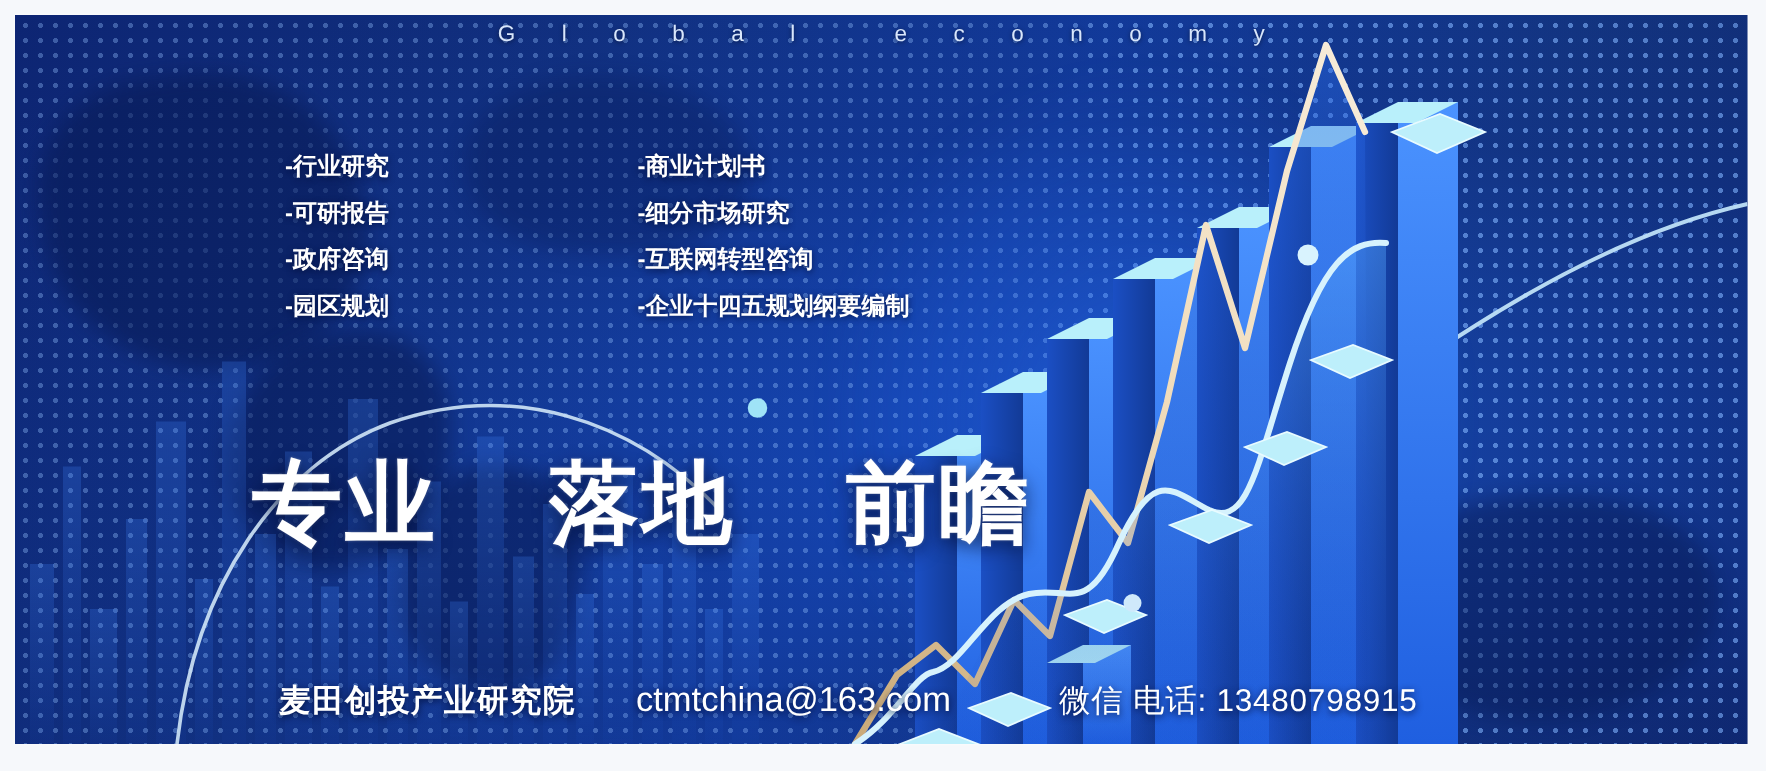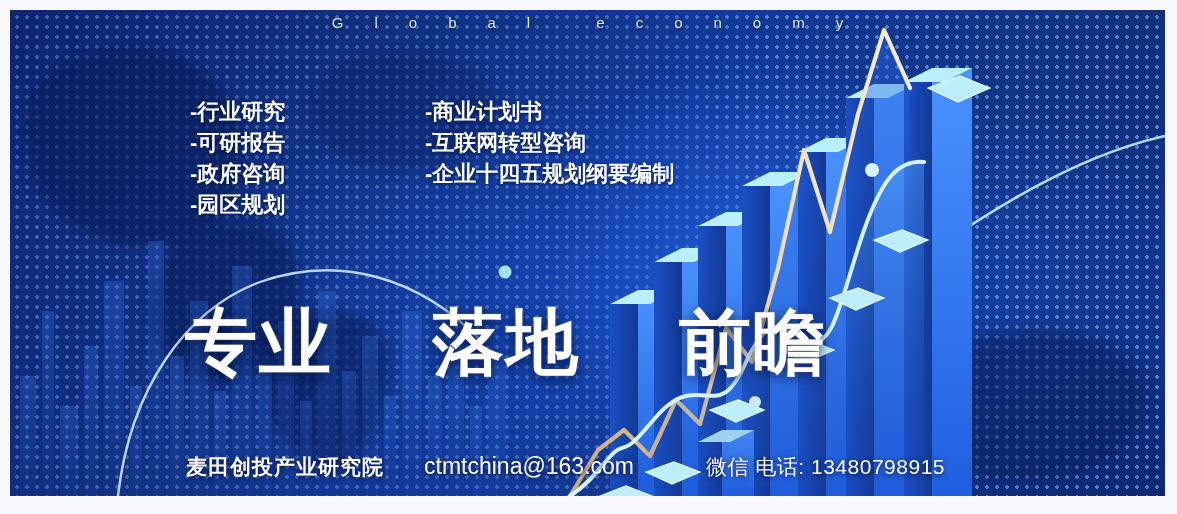--- a/index.html
+++ b/index.html
@@ -49,29 +49,29 @@
     filter:blur(6px);pointer-events:none;
   }
   svg.layer{position:absolute;left:0;top:0;width:1155px;height:486px;overflow:visible;}
 
   
   .toptitle{
     position:absolute;left:0;right:0;top:4px;text-align:center;
     color:#d8e6fb;font-size:15px;letter-spacing:31px;text-indent:31px;
     font-weight:400;white-space:nowrap;text-shadow:0 1px 3px rgba(0,0,0,.5);
   }
-  .svc{position:absolute;color:#ffffff;font-size:22px;font-weight:700;line-height:31px;
+  .svc{position:absolute;color:#ffffff;font-size:16px;font-weight:700;line-height:31px;
        text-shadow:0 1px 4px rgba(3,15,60,.85);white-space:nowrap;}
   .svc-left{left:180px;top:86px;}
   .svc-right{left:415px;top:86px;}
   .svc div{margin:0;padding:0;}
 
   .headline{
-    position:absolute;left:175px;top:296px;display:flex;gap:99px;
-    color:#ffffff;font-size:72px;font-weight:700;line-height:1;
+    position:absolute;left:158px;top:296px;display:flex;gap:74px;
+    color:#ffffff;font-size:60px;font-weight:700;line-height:1;
     letter-spacing:2px;white-space:nowrap;
     text-shadow:0 3px 12px rgba(2,12,54,.75), 0 0 2px rgba(255,255,255,.35);
   }
   .headline span{display:inline-block;}
 
   .footer{
     position:absolute;left:176px;top:443px;width:940px;height:30px;
     display:flex;align-items:flex-start;color:#ffffff;white-space:nowrap;
     text-shadow:0 1px 5px rgba(2,12,54,.9);
   }
@@ -229,20 +229,21 @@
 
     <div class="svc svc-left">
       <div>-行业研究</div>
       <div>-可研报告</div>
       <div>-政府咨询</div>
       <div>-园区规划</div>
     </div>
 
     <div class="svc svc-right">
       <div>-商业计划书</div>
+      <div>-细分市场研究</div>
       <div>-互联网转型咨询</div>
       <div>-企业十四五规划纲要编制</div>
     </div>
 
     <div class="headline">
       <span>专业</span>
       <span>落地</span>
       <span>前瞻</span>
     </div>
 

